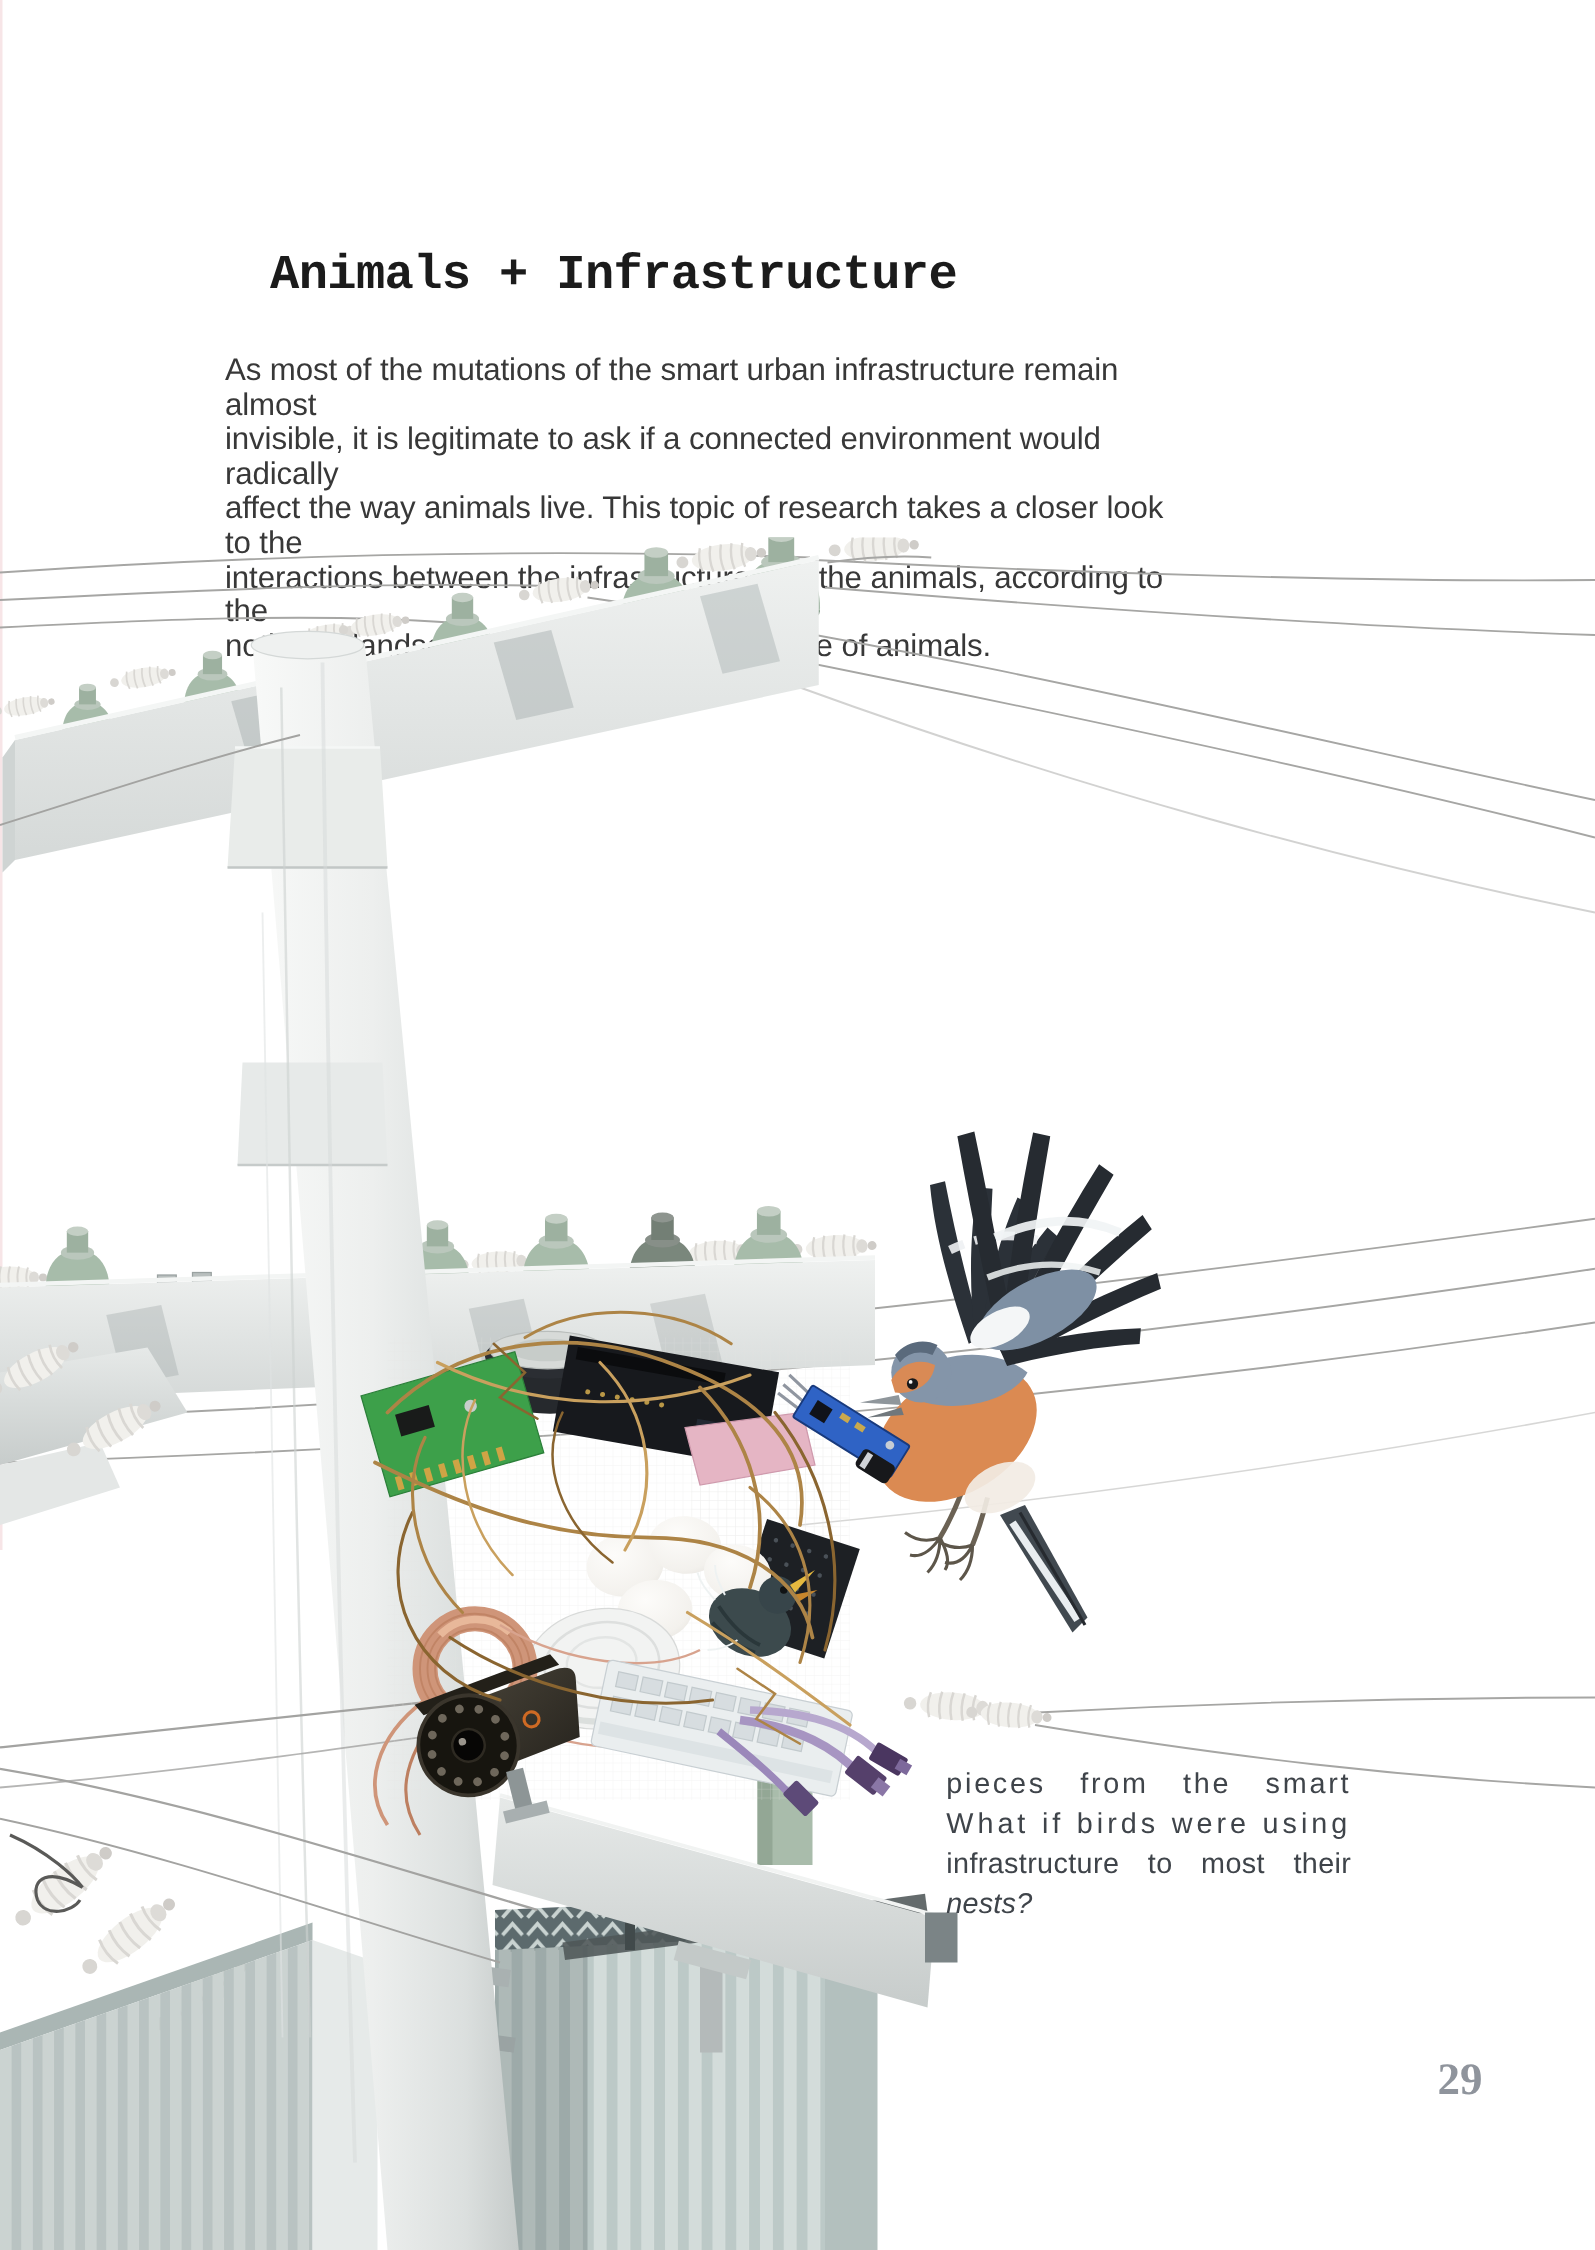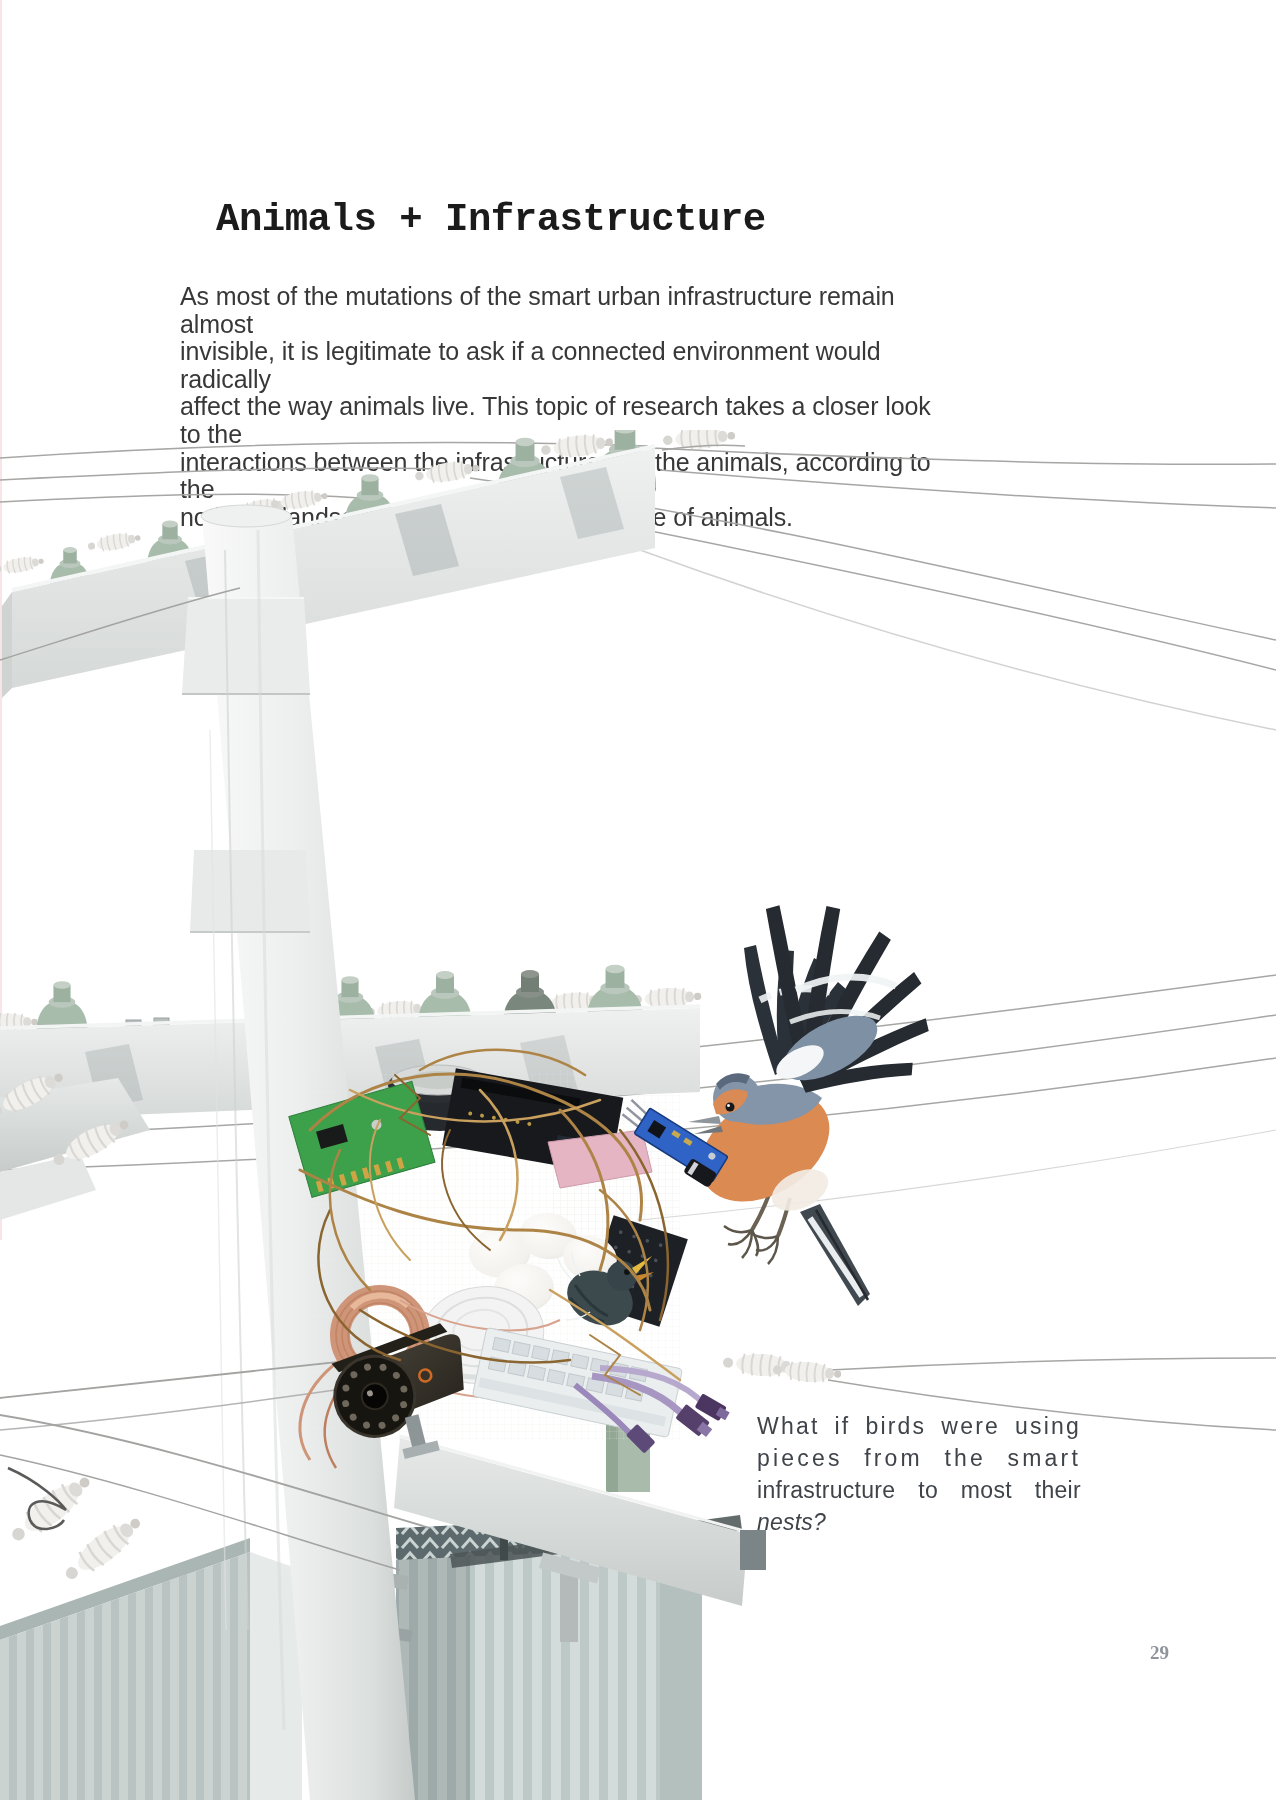--- a/index.html
+++ b/index.html
@@ -12,21 +12,21 @@
          line-height:27.6px;color:#383838;white-space:pre-line;letter-spacing:-0.1px;margin-top:42px;}
   .illustration{position:absolute;left:0;top:430px;width:1276px;height:1370px;}
   .caption{position:absolute;left:757px;top:1410px;width:324px;font-size:23px;
          line-height:32px;color:#3f444a;}
   .caption-line{text-align:justify;text-align-last:justify;}
   .caption-line:nth-child(1){letter-spacing:2.2px;}
   .caption-line:nth-child(2){letter-spacing:3.2px;}
   .caption-line:nth-child(3){letter-spacing:0.3px;}
   .caption-line:last-child{text-align-last:left;letter-spacing:0.2px;font-style:italic;}
   .page-number{position:absolute;left:1150px;top:1642px;font-family:"Liberation Serif",serif;
-         font-weight:bold;font-size:19px;color:#8f949c;}
+         font-weight:bold;font-size:36px;color:#8f949c;}
 </style>
 </head>
 <body>
 
 <div class="page">
   <div class="scan-edge"></div>
 
   <h1 class="title">Animals + Infrastructure</h1>
 
   <p class="body-text">As most of the mutations of the smart urban infrastructure remain almost
@@ -438,20 +438,20 @@
         <path d="M716,654 C724,644 738,640 750,646 L746,654 C736,650 726,652 720,660 Z" fill="#5a6a7c"></path>
         <circle cx="730" cy="677" r="4.5" fill="#17181a"></circle>
         <circle cx="728.5" cy="675.5" r="1.5" fill="#f5f5f5"></circle>
         <polygon points="719,686 688,692 721,694" fill="#8f969b"></polygon>
         <polygon points="721,696 694,704 723,702" fill="#70777c"></polygon>
       </g>
     </g>
   </svg>
 
   <div class="caption">
+    <div class="caption-line">pieces from the smart</div>
     <div class="caption-line">What if birds were using</div>
-    <div class="caption-line">pieces from the smart</div>
     <div class="caption-line">infrastructure to most their</div>
     <div class="caption-line">nests?</div>
   </div>
 
   <div class="page-number">29</div>
 </div>
 
 </body></html>

